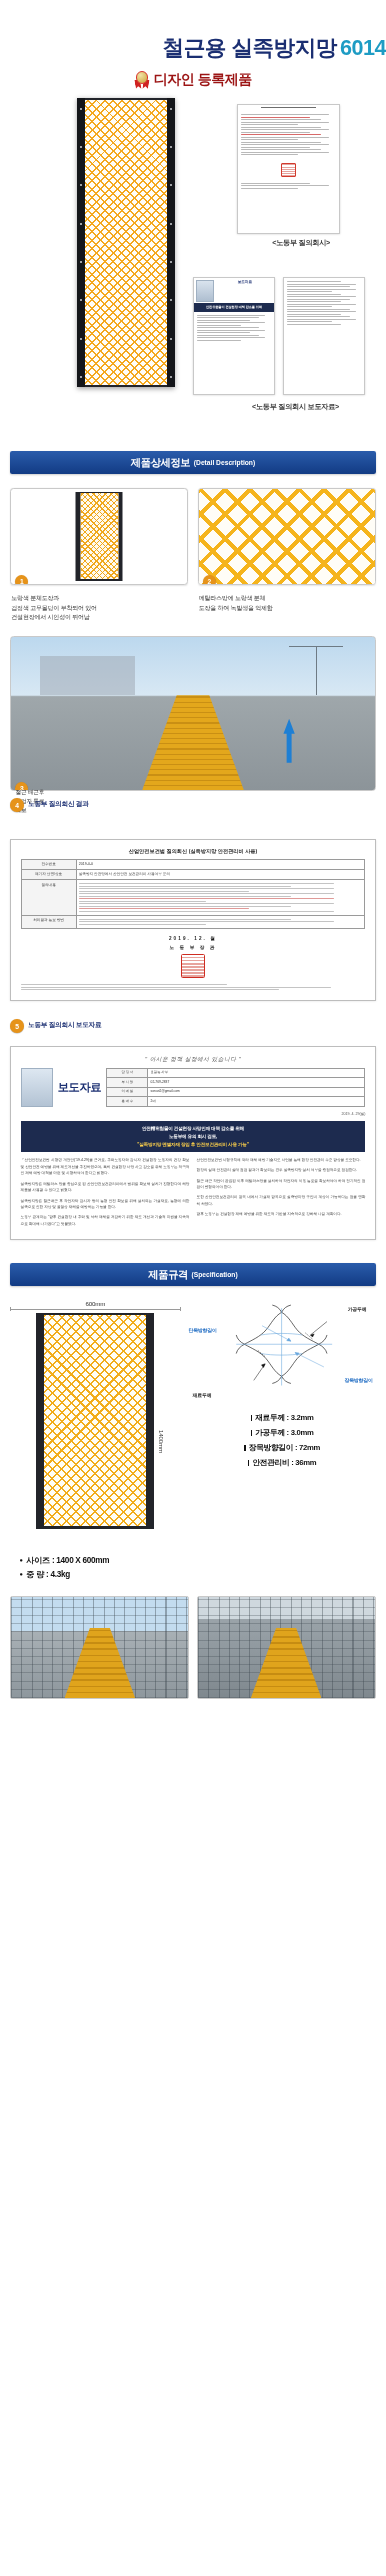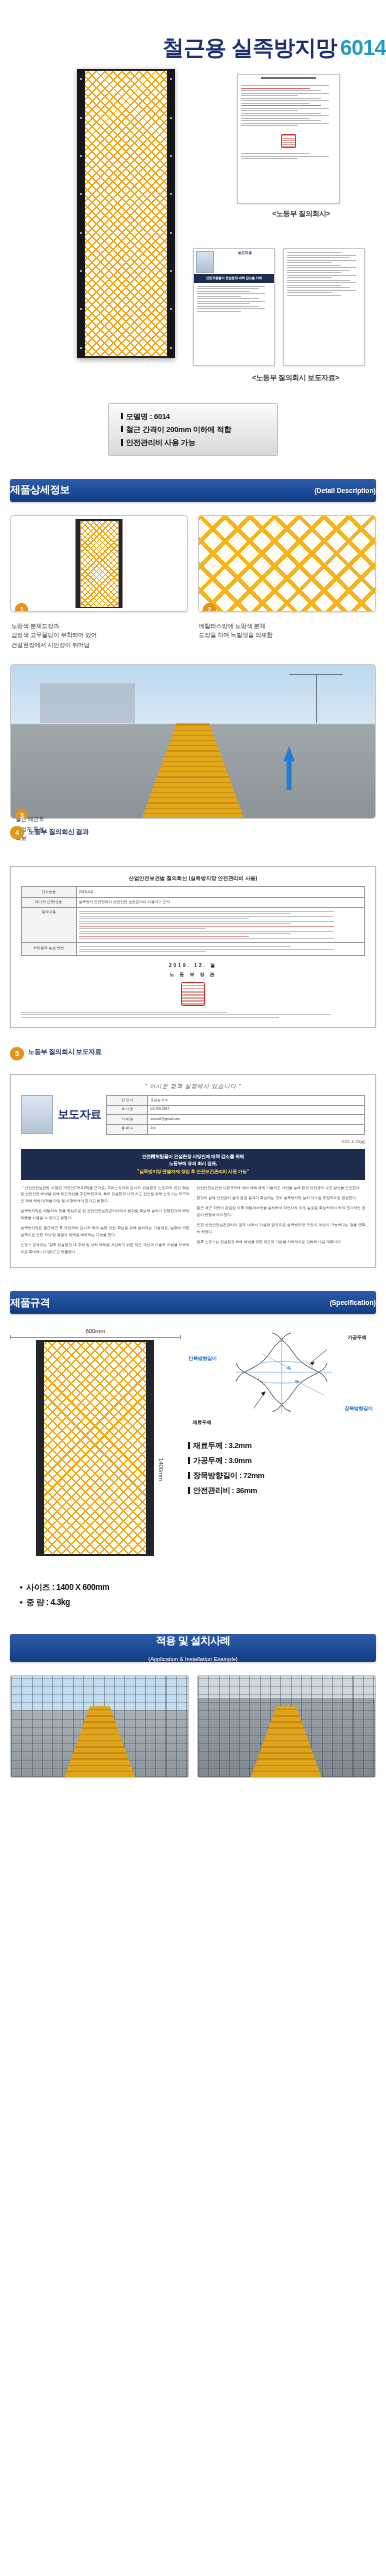--- a/index.html
+++ b/index.html
@@ -117,21 +117,21 @@
   }
   .spec-box li::before {
     content: ""; display: inline-block; width: 1.5px; height: 6.2px;
     background: #111; margin-right: 3.1px; vertical-align: -0.5px;
   }
 
   
   .banner {
     margin: 23px 10.3px 0; height: 23px; border-radius: 2.1px;
     background: linear-gradient(#2a5cab, #123b84);
-    display: flex; align-items: center; justify-content: space-between;
+    display: flex; align-items: center; justify-content: center;
     color: #fff; box-shadow: 0 1px 2.1px rgba(0,0,0,.2);
   }
   .banner .kr { font-size: 10.3px; font-weight: bold; letter-spacing: -0.4px; }
   .banner .en { font-size: 6.7px; font-weight: bold; margin-left: 3.6px; }
   .banner.two-line { height: 28px; flex-direction: column; gap: 0.5px; }
   .banner.two-line .en { margin-left: 0; font-size: 5.7px; font-weight: normal; }
 
   
   .cards { display: flex; gap: 9.3px; padding: 13.4px 10.3px 0; }
   .card { flex: 1; position: relative; }
@@ -281,21 +281,21 @@
     position:absolute; right: 11.3px; top: 0; bottom: 0; width: 15.5px;
     display:flex; align-items:center; justify-content:center;
   }
   .dim-right span {
     writing-mode: vertical-rl; font-size: 6.2px; color:#333; letter-spacing:-0.2px;
   }
   .spec-left-list { margin-top: 25px; padding-left: 9.3px; }
   .spec-left-list li { list-style:none; font-size:8.2px; font-weight:bold; color:#111; line-height:1.8; letter-spacing:-0.3px; }
   .spec-left-list li::before { content:"\25CF"; font-size:5.7px; margin-right:3.6px; vertical-align:1px; }
 
-  .spec-right { flex:1; padding-top: 3.1px; }
+  .spec-right { flex:1; padding-top: 3.1px; text-align: center; }
   .diagram { position: relative; height: 98px; }
   .diag-label { position:absolute; font-size:4.9px; font-weight:bold; letter-spacing:-0.2px; }
   .lb-gagong { top: 3.1px; right: 9.3px; color:#111; }
   .lb-danmok  { top: 24px; left: 0; color:#1565c0; }
   .lb-jangmok { bottom: 17.5px; right: 3.1px; color:#1565c0; }
   .lb-jaeryo  { bottom: 3.1px; left: 4.1px; color:#111; }
   .spec-right-list { margin-top: 9.3px; }
   .spec-right-list li { list-style:none; font-size:7.7px; font-weight:bold; color:#111; line-height:1.95; letter-spacing:-0.3px; }
   .spec-right-list li::before {
     content:""; display:inline-block; width:1.5px; height:6.7px; background:#111;
@@ -323,20 +323,28 @@
 </head>
 <body>
 
 <div class="page">
 
   <div class="hero">
     <h1 class="main-title">
       <span>철근용 실족방지망</span><span class="model-no">6014</span>
     </h1>
 
+    <div class="badge-row">
+      <span class="medal">
+        <span class="ribbon-l"></span>
+          <span class="ribbon-r"></span>
+          <span class="disc"></span>
+      </span>
+      <span class="badge-text">디자인 등록제품</span>
+    </div>
 
   </div>
 
   <div class="hero-body">
 
     <div class="panel-photo">
       <span class="rail-l">
         <span class="rivets">
           <i></i>
             <i></i>
@@ -431,25 +439,20 @@
           <div class="ln s2"></div>
           <div class="ln s3"></div>
         <div class="ln s1"></div>
           <div class="ln s4"></div>
           <div class="ln s2"></div>
       </div>
     </div>
     <div class="doc-caption cap-b">&lt;노동부 질의회시 보도자료&gt;</div>
   </div>
 
-  <ul class="spec-box">
-    <li>모델명 : 6014</li>
-    <li>철근 간격이 200mm 이하에 적합</li>
-    <li>안전관리비 사용 가능</li>
-  </ul>
 
   <div class="banner">
     <span class="kr">제품상세정보</span>
     <span class="en">(Detail Description)</span>
   </div>
 
   <div class="cards">
     <div class="card">
       <div class="card-frame">
         <div class="mesh-panel-sm">
@@ -667,24 +670,20 @@
 
       <ul class="spec-right-list">
         <li>재료두께 : 3.2mm</li>
         <li>가공두께 : 3.0mm</li>
         <li>장목방향길이 : 72mm</li>
         <li>안전관리비 : 36mm</li>
       </ul>
     </div>
   </div>
 
-  <div class="banner two-line">
-    <span class="kr">적용 및 설치사례</span>
-    <span class="en">(Application &amp; Installation Example)</span>
-  </div>
 
   <div class="apps">
     <div class="app-shot app-a">
       <span class="app-grid"></span>
       <span class="app-path"></span>
     </div>
     <div class="app-shot app-b">
       <span class="app-grid"></span>
       <span class="app-path"></span>
     </div>

